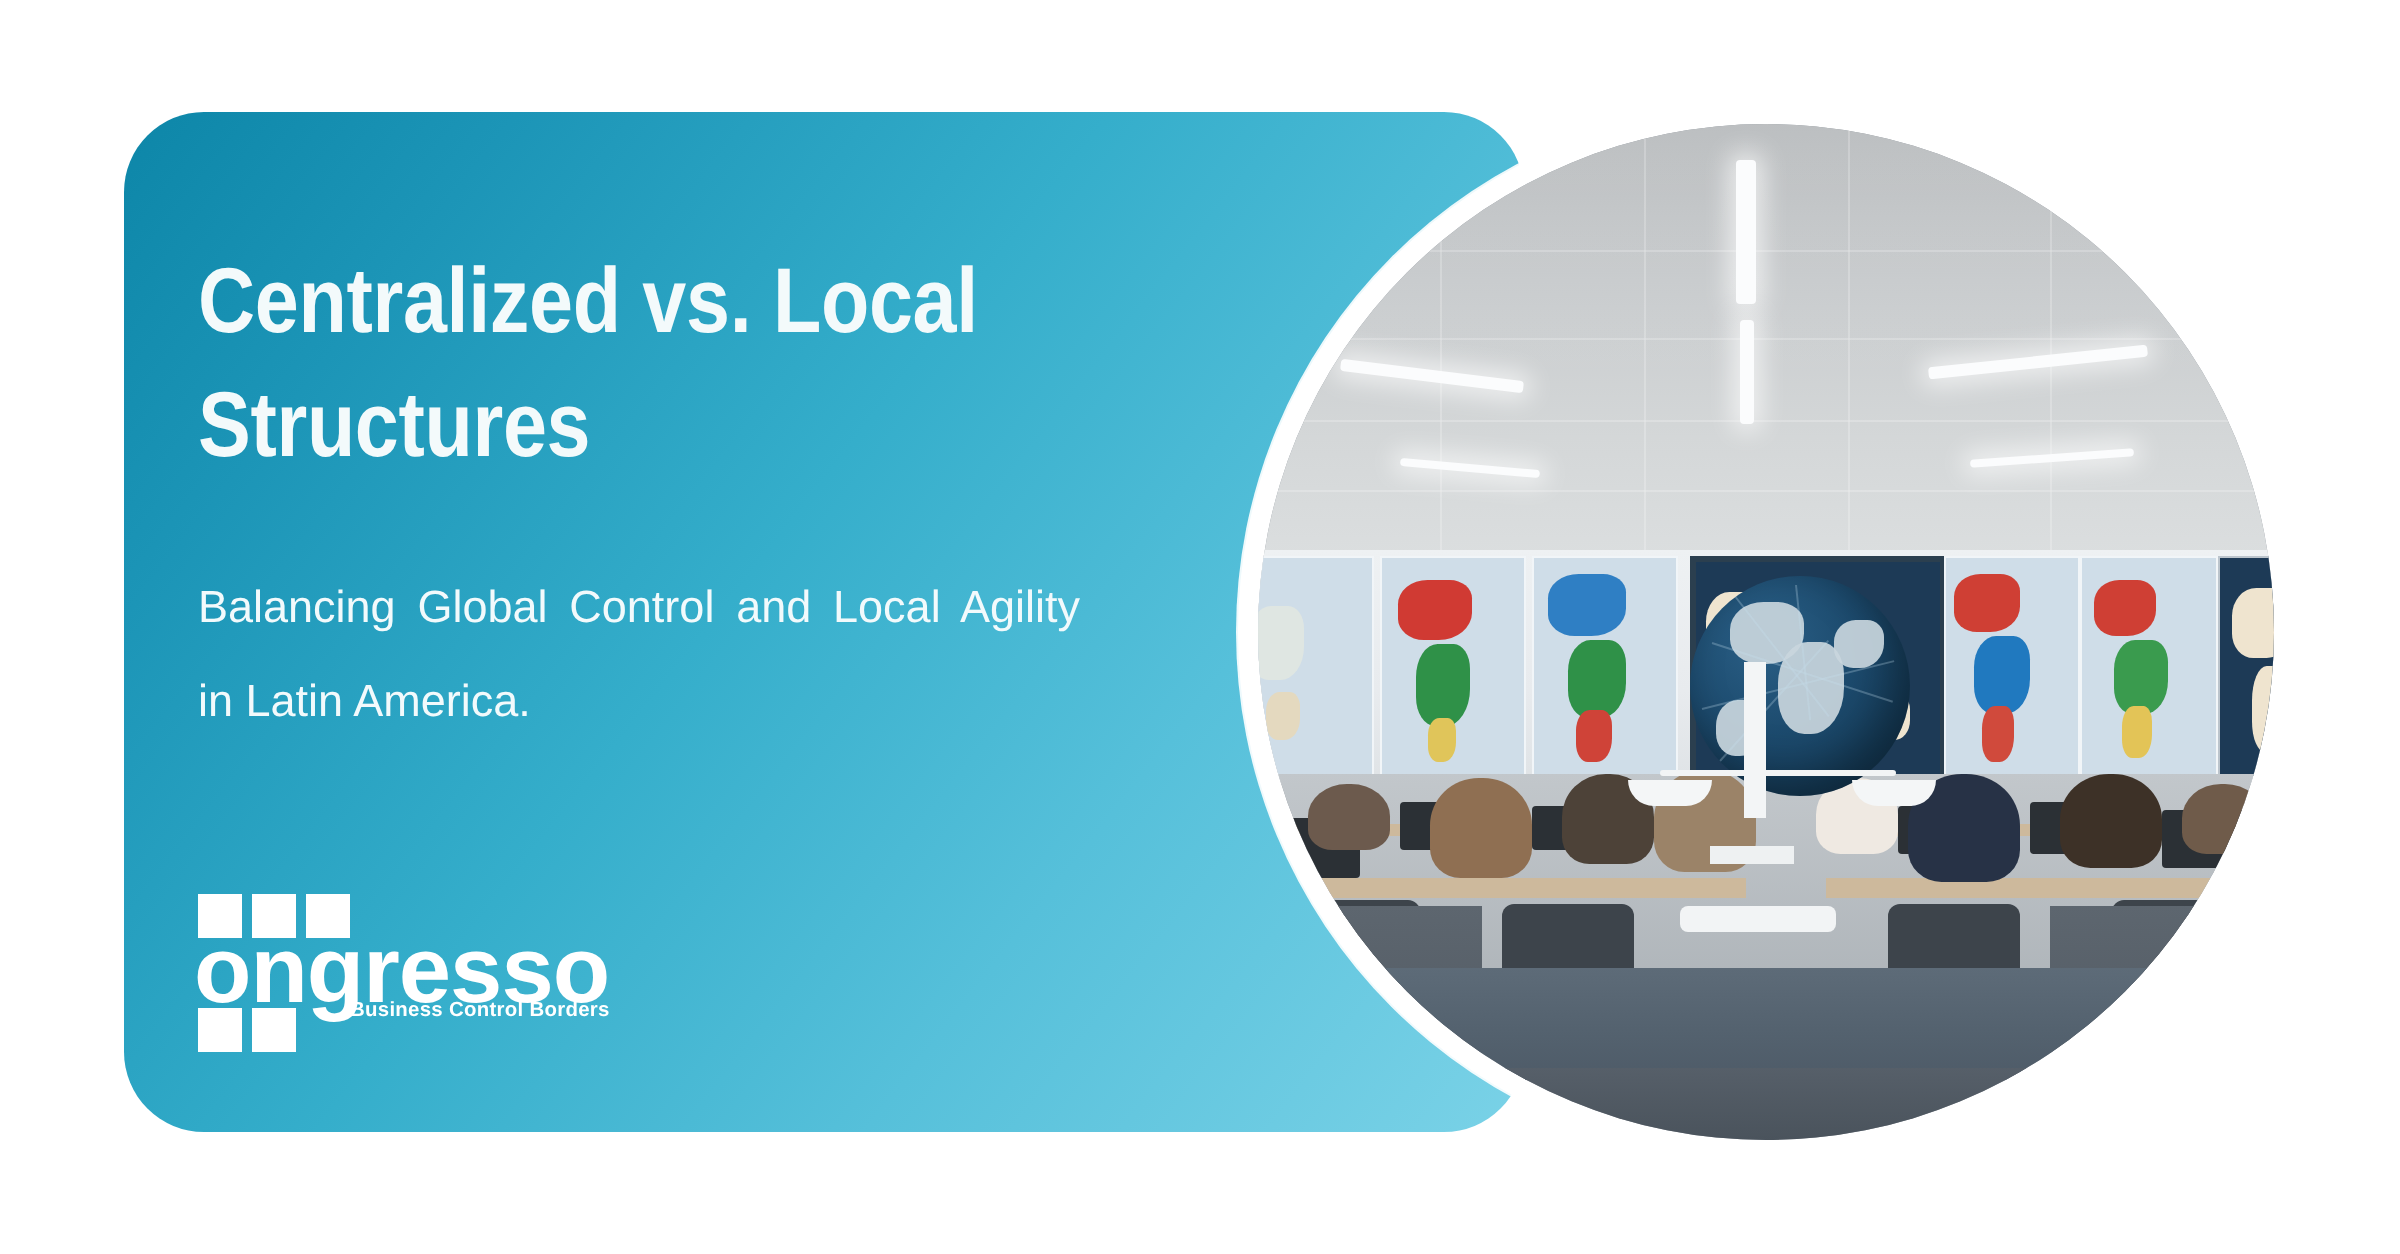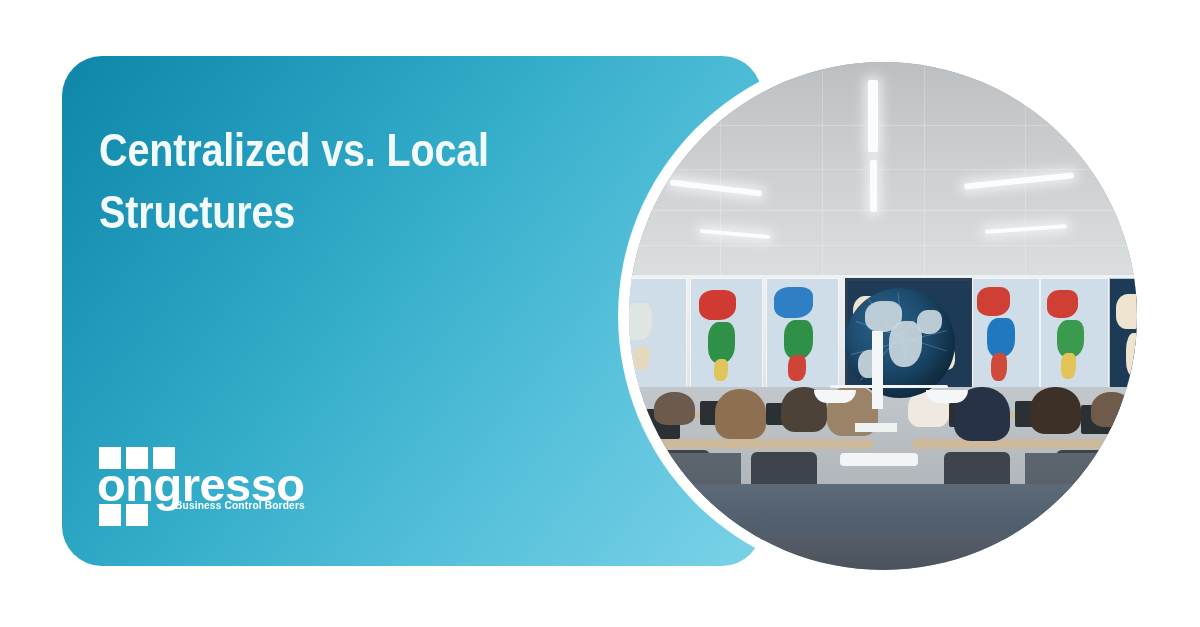--- a/index.html
+++ b/index.html
@@ -200,20 +200,23 @@
 <body>
 
 <div class="banner">
 
   <div class="card"></div>
 
   <div class="headline-wrap">
     <div class="headline">Centralized vs. Local Structures</div>
   </div>
 
+  <div class="subhead">
+    <span>Balancing Global Control and Local Agility in Latin America.</span>
+  </div>
 
   <div class="logo">
     <span class="sq r1c1"></span>
     <span class="sq r1c2"></span>
     <span class="sq r1c3"></span>
     <span class="sq r2c1"></span>
     <span class="sq r2c2"></span>
     <div class="word">ongresso</div>
     <div class="tag">Business Control Borders</div>
   </div>

